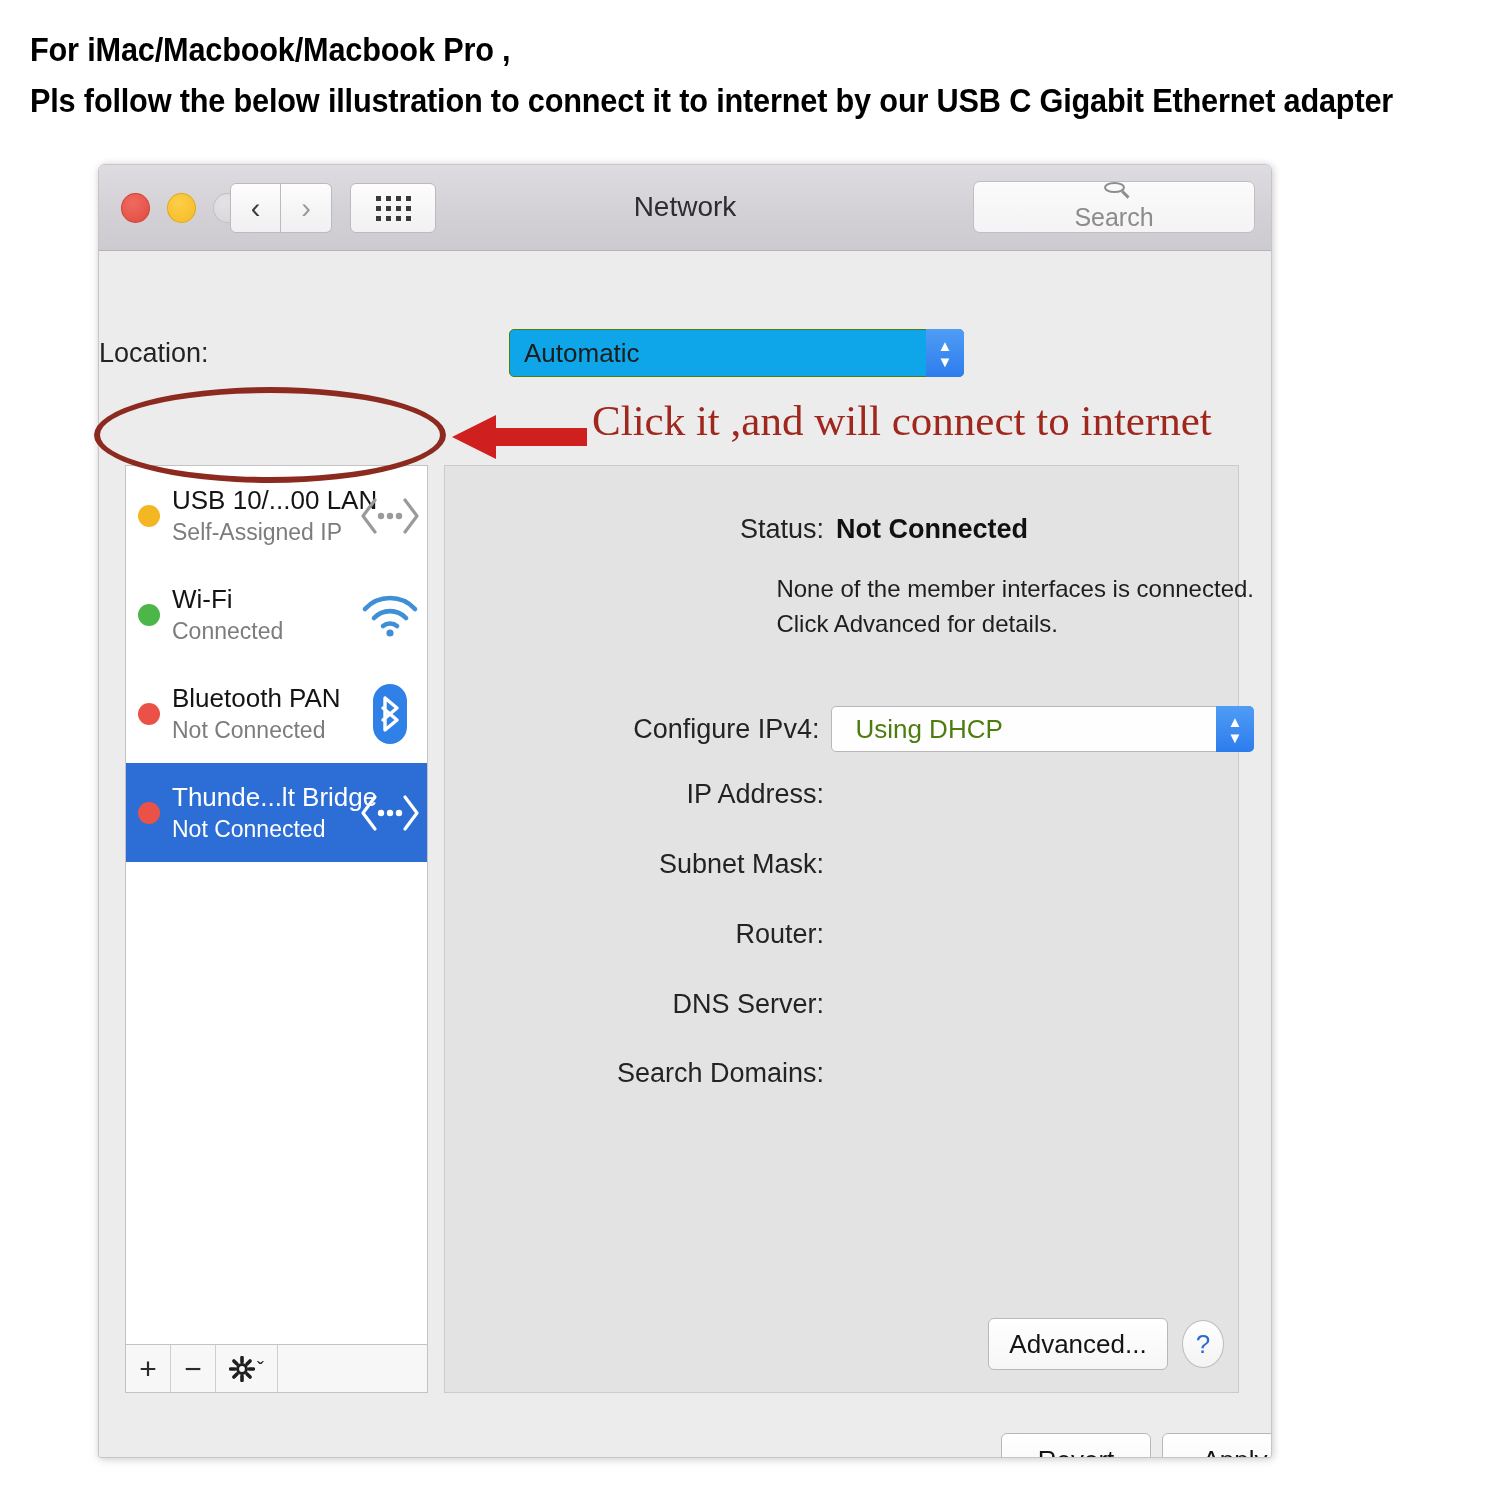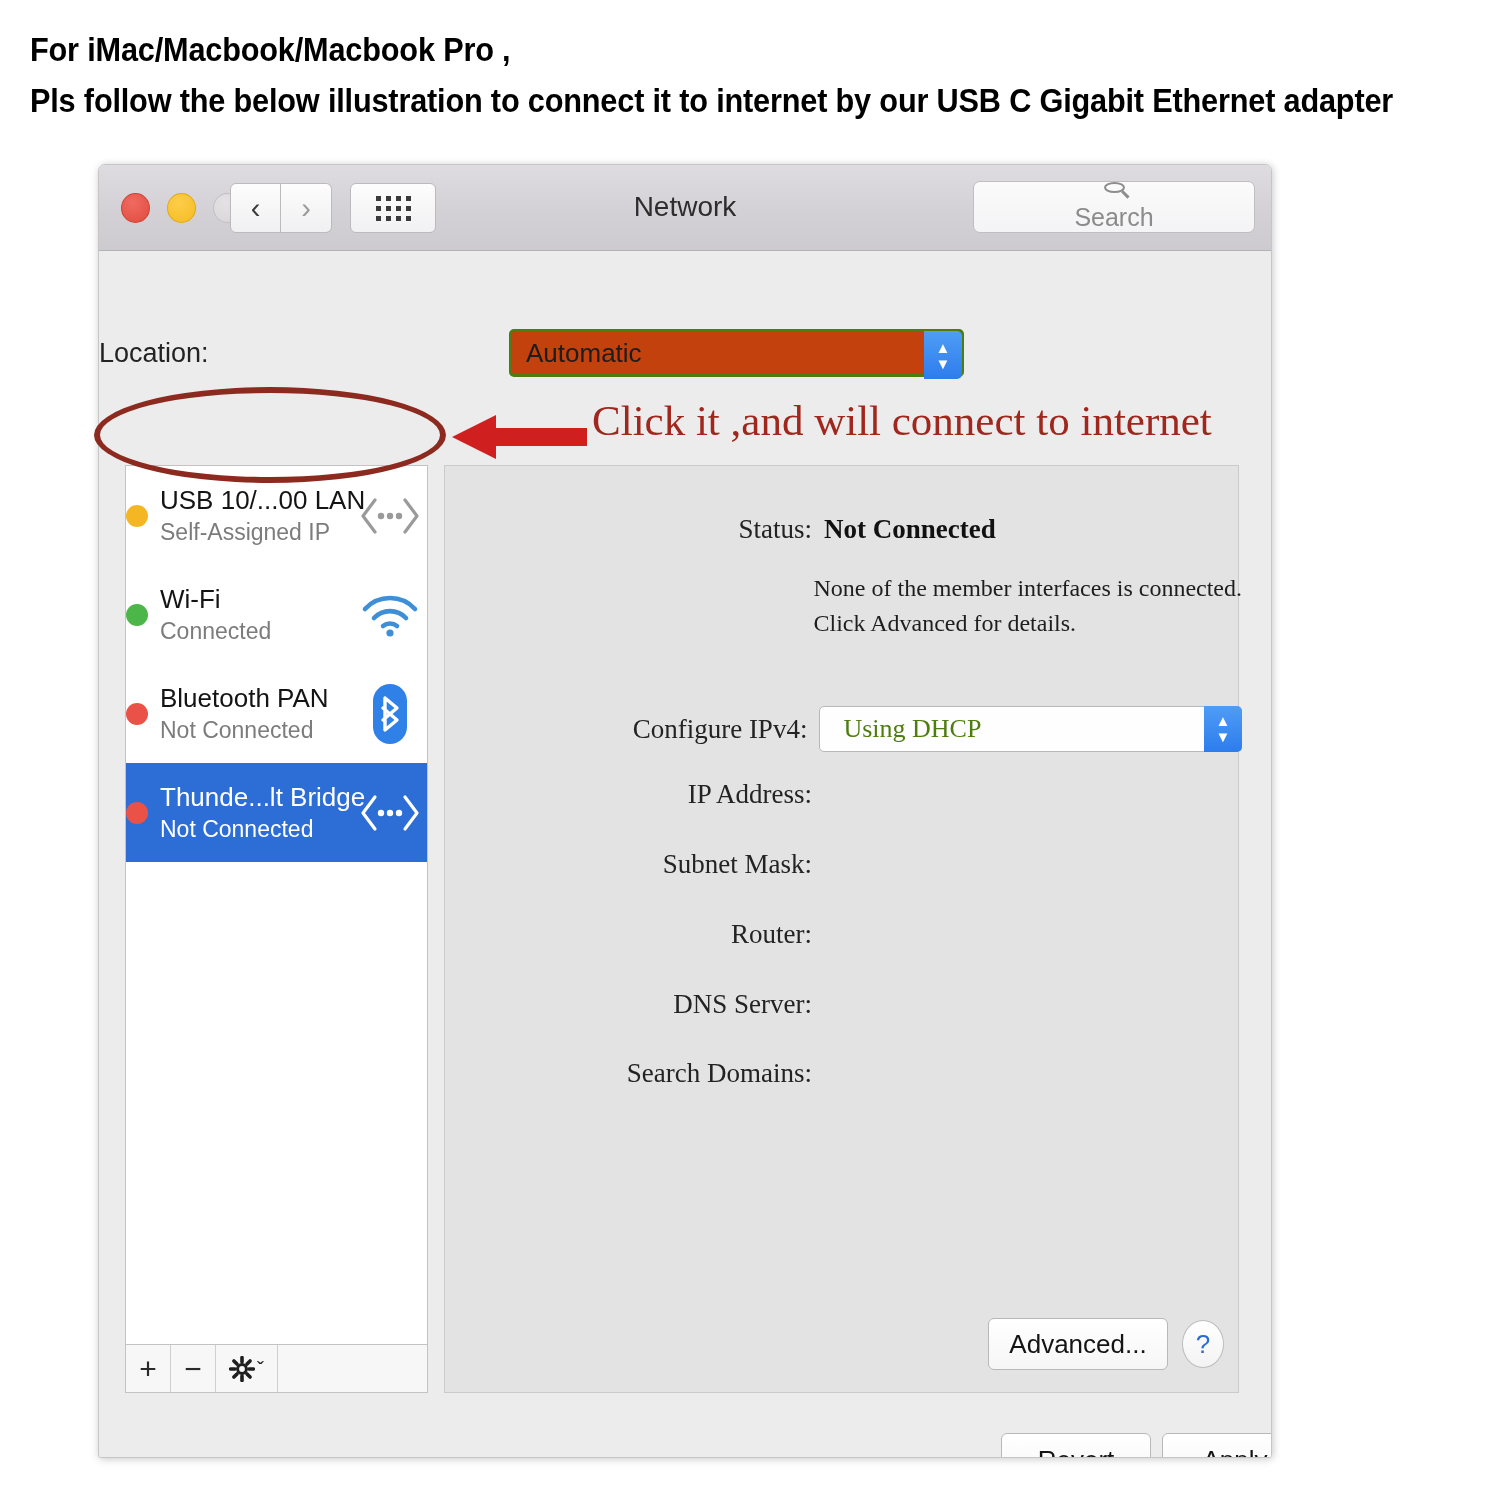--- a/index.html
+++ b/index.html
@@ -184,22 +184,22 @@
     width: 410px;
     text-align: left;
     font-size: 27px;
     color: #232323;
     padding-right: 13px;
     box-sizing: border-box;
   }
   #location-select {
     width: 455px;
     height: 48px;
-    background: #c2410c;
-    border: 3px solid #4d7c0f;
+    background: #0ea5e9;
+    border: 1px solid #4d7c0f;
     border-radius: 5px;
     box-sizing: border-box;
     position: relative;
     display: flex;
     align-items: center;
   }
   #location-value {
     font-size: 26px;
     color: #1d1d1d;
     padding-left: 14px;
@@ -230,20 +230,21 @@
     height: 880px;
     background: #ffffff;
     border: 1px solid #c3c3c3;
     box-sizing: border-box;
   }
   .service-row {
     position: relative;
     height: 99px;
     display: flex;
     align-items: center;
+    padding-left: 12px;
     box-sizing: border-box;
   }
   .service-row.selected { background: #2c6ed5; }
   .status-dot {
     width: 22px; height: 22px;
     border-radius: 50%;
     flex: 0 0 auto;
     margin-right: 12px;
   }
   .dot-orange { background: #f5b624; }
@@ -305,25 +306,24 @@
     left: 345px;
     top: 214px;
     width: 795px;
     height: 928px;
     background: #e3e3e3;
     border: 1px solid #cbcbcb;
     box-sizing: border-box;
   }
   .field-row {
     position: absolute;
-    left: 4px;
+    left: 16px;
     width: 100%;
     display: flex;
     align-items: flex-start;
-    font-family: Liberation Serif, serif;
   }
   .field-label {
     width: 375px;
     text-align: right;
     padding-right: 12px;
     font-size: 27px;
     color: #232323;
     box-sizing: border-box;
     white-space: nowrap;
   }

